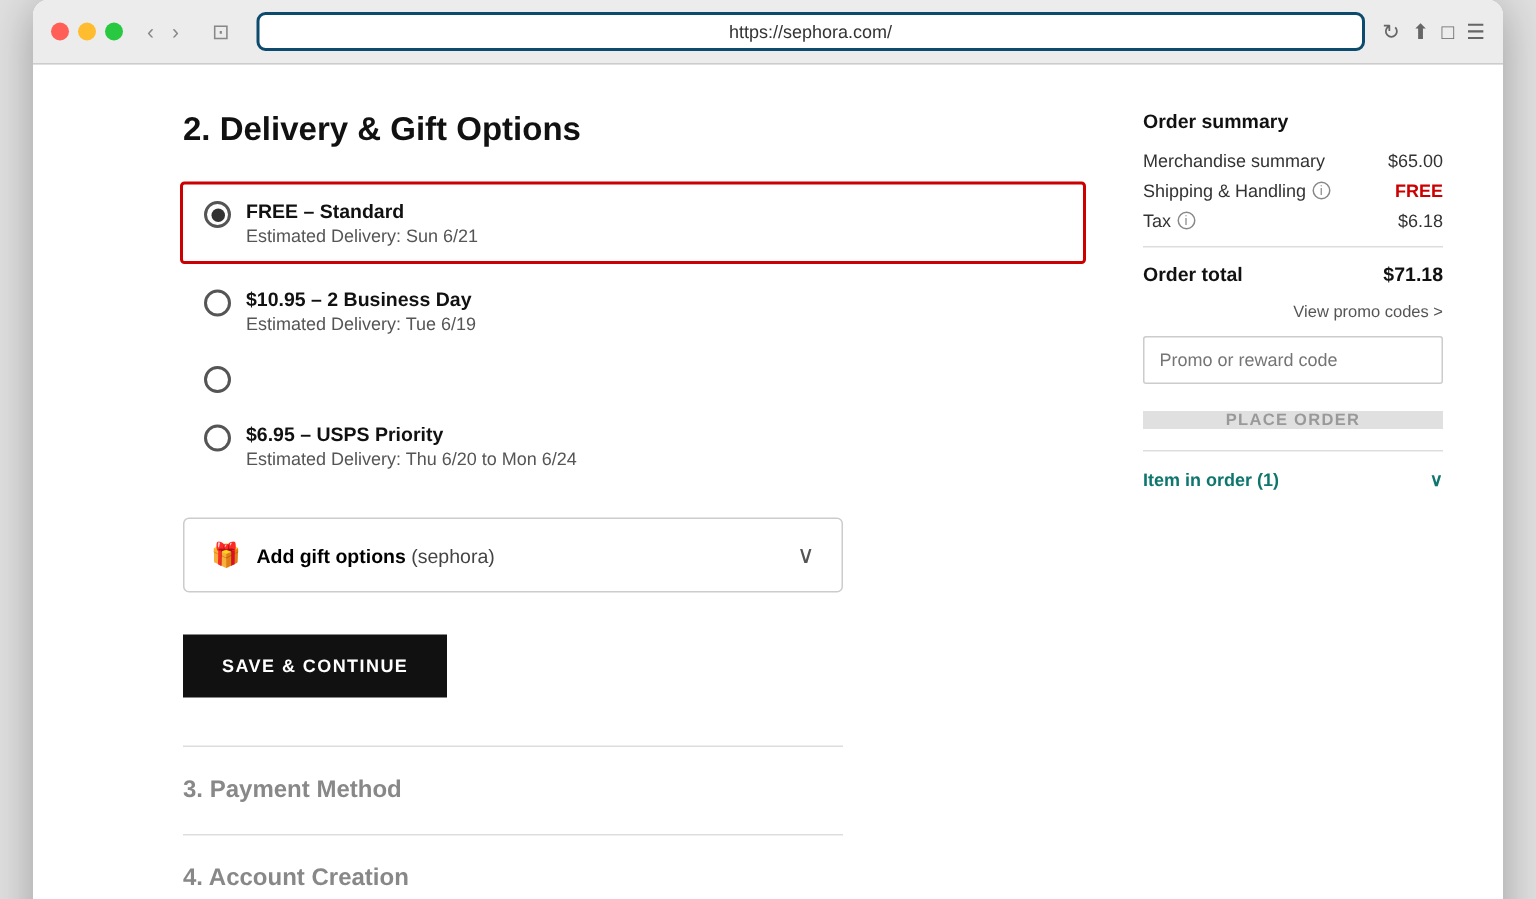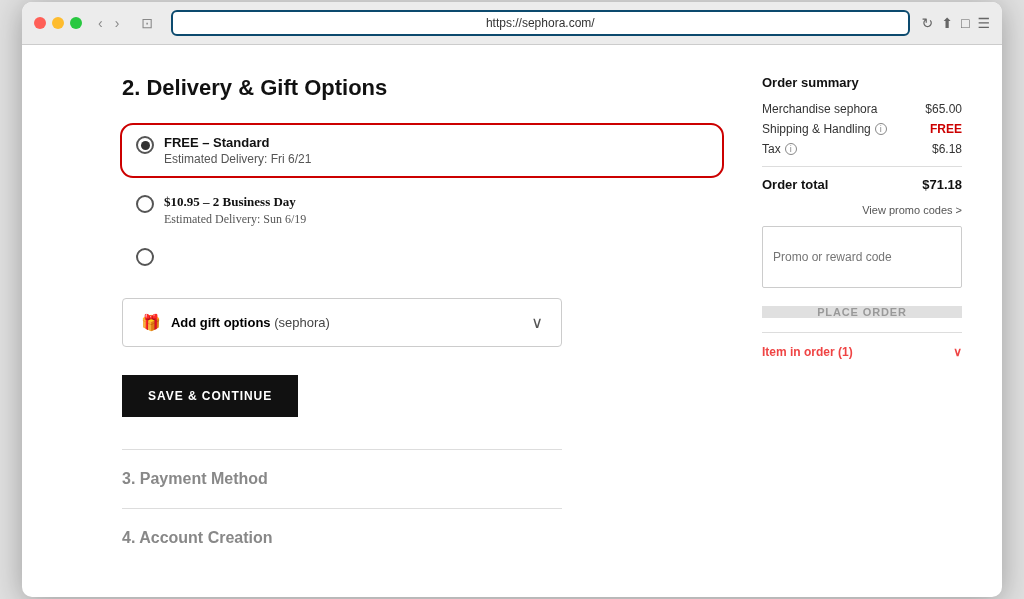--- a/index.html
+++ b/index.html
@@ -123,28 +123,27 @@
 
     .shipping-option {
       display: flex;
       align-items: flex-start;
       gap: 10px;
       cursor: pointer;
     }
 
     .shipping-option.selected {
       border: 2px solid #c00;
-      border-radius: 13px;
+      border-radius: 3px;
       padding: 10px 14px;
       margin: -2px -2px;
     }
 
     .shipping-option.not-selected {
       padding: 2px 14px;
-      font-family: Liberation Serif, serif;
     }
 
     .radio-outer {
       width: 18px;
       height: 18px;
       border-radius: 50%;
       border: 2px solid #555;
       display: flex;
       align-items: center;
       justify-content: center;
@@ -296,21 +295,21 @@
       display: block;
       cursor: pointer;
       margin-bottom: 10px;
       text-decoration: none;
     }
 
     .promo-input {
       width: 100%;
       border: 1px solid #ccc;
       border-radius: 2px;
-      padding: 23px 10px;
+      padding: 8px 10px;
       font-size: 12px;
       color: #3b82f6;
       margin-bottom: 14px;
     }
 
     .place-order-btn {
       width: 100%;
       background: #e0e0e0;
       color: #999;
       border: none;
@@ -320,21 +319,21 @@
       cursor: pointer;
       margin-bottom: 14px;
     }
 
     .items-in-order {
       display: flex;
       justify-content: space-between;
       align-items: center;
       font-size: 12px;
       font-weight: 700;
-      color: #ef4444;
+      color: #0f766e;
       border-top: 1px solid #ddd;
       padding-top: 12px;
       cursor: pointer;
     }
 
     .free-text { color: #c00; font-weight: 600; }
   </style>
 </head>
 <body>
 
@@ -367,36 +366,43 @@
       <h2 class="page-title">2. Delivery &amp; Gift Options</h2>
 
       <div class="shipping-options">
 
         <div class="shipping-option selected">
           <div class="radio-outer">
             <div class="radio-inner"></div>
           </div>
           <div>
             <div class="option-label">FREE – Standard</div>
-            <div class="option-sub">Estimated Delivery: Fri 6/21</div>
+            <div class="option-sub">Estimated Delivery: Sun 6/21</div>
           </div>
         </div>
 
         <div class="shipping-option not-selected">
           <div class="radio-outer"></div>
           <div>
             <div class="option-label">$10.95 – 2 Business Day</div>
-            <div class="option-sub">Estimated Delivery: Sun 6/19</div>
+            <div class="option-sub">Estimated Delivery: Tue 6/19</div>
           </div>
         </div>
 
         <div class="shipping-option not-selected">
           <div class="radio-outer"></div>
         </div>
 
+        <div class="shipping-option not-selected">
+          <div class="radio-outer"></div>
+          <div>
+            <div class="option-label">$6.95 – USPS Priority</div>
+            <div class="option-sub">Estimated Delivery: Thu 6/20 to Mon 6/24</div>
+          </div>
+        </div>
 
       </div>
 
       
       <div class="gift-options-box">
         <div class="gift-left">
           <span class="gift-icon">🎁</span>
           <span>
             <span class="gift-label-bold">Add gift options</span><span class="gift-label-light"> (sephora)</span>
           </span>
@@ -415,21 +421,21 @@
 
       <div class="next-step">4. Account Creation</div>
 
     </div>
 
     <div class="order-summary">
 
       <div class="summary-title">Order summary</div>
 
       <div class="summary-row">
-        <span class="label">Merchandise sephora</span>
+        <span class="label">Merchandise summary</span>
         <span>$65.00</span>
       </div>
 
       <div class="summary-row">
         <span class="label">
           <span>Shipping &amp; Handling</span>
           <span class="info-icon">i</span>
         </span>
         <span class="free-text">FREE</span>
       </div>

